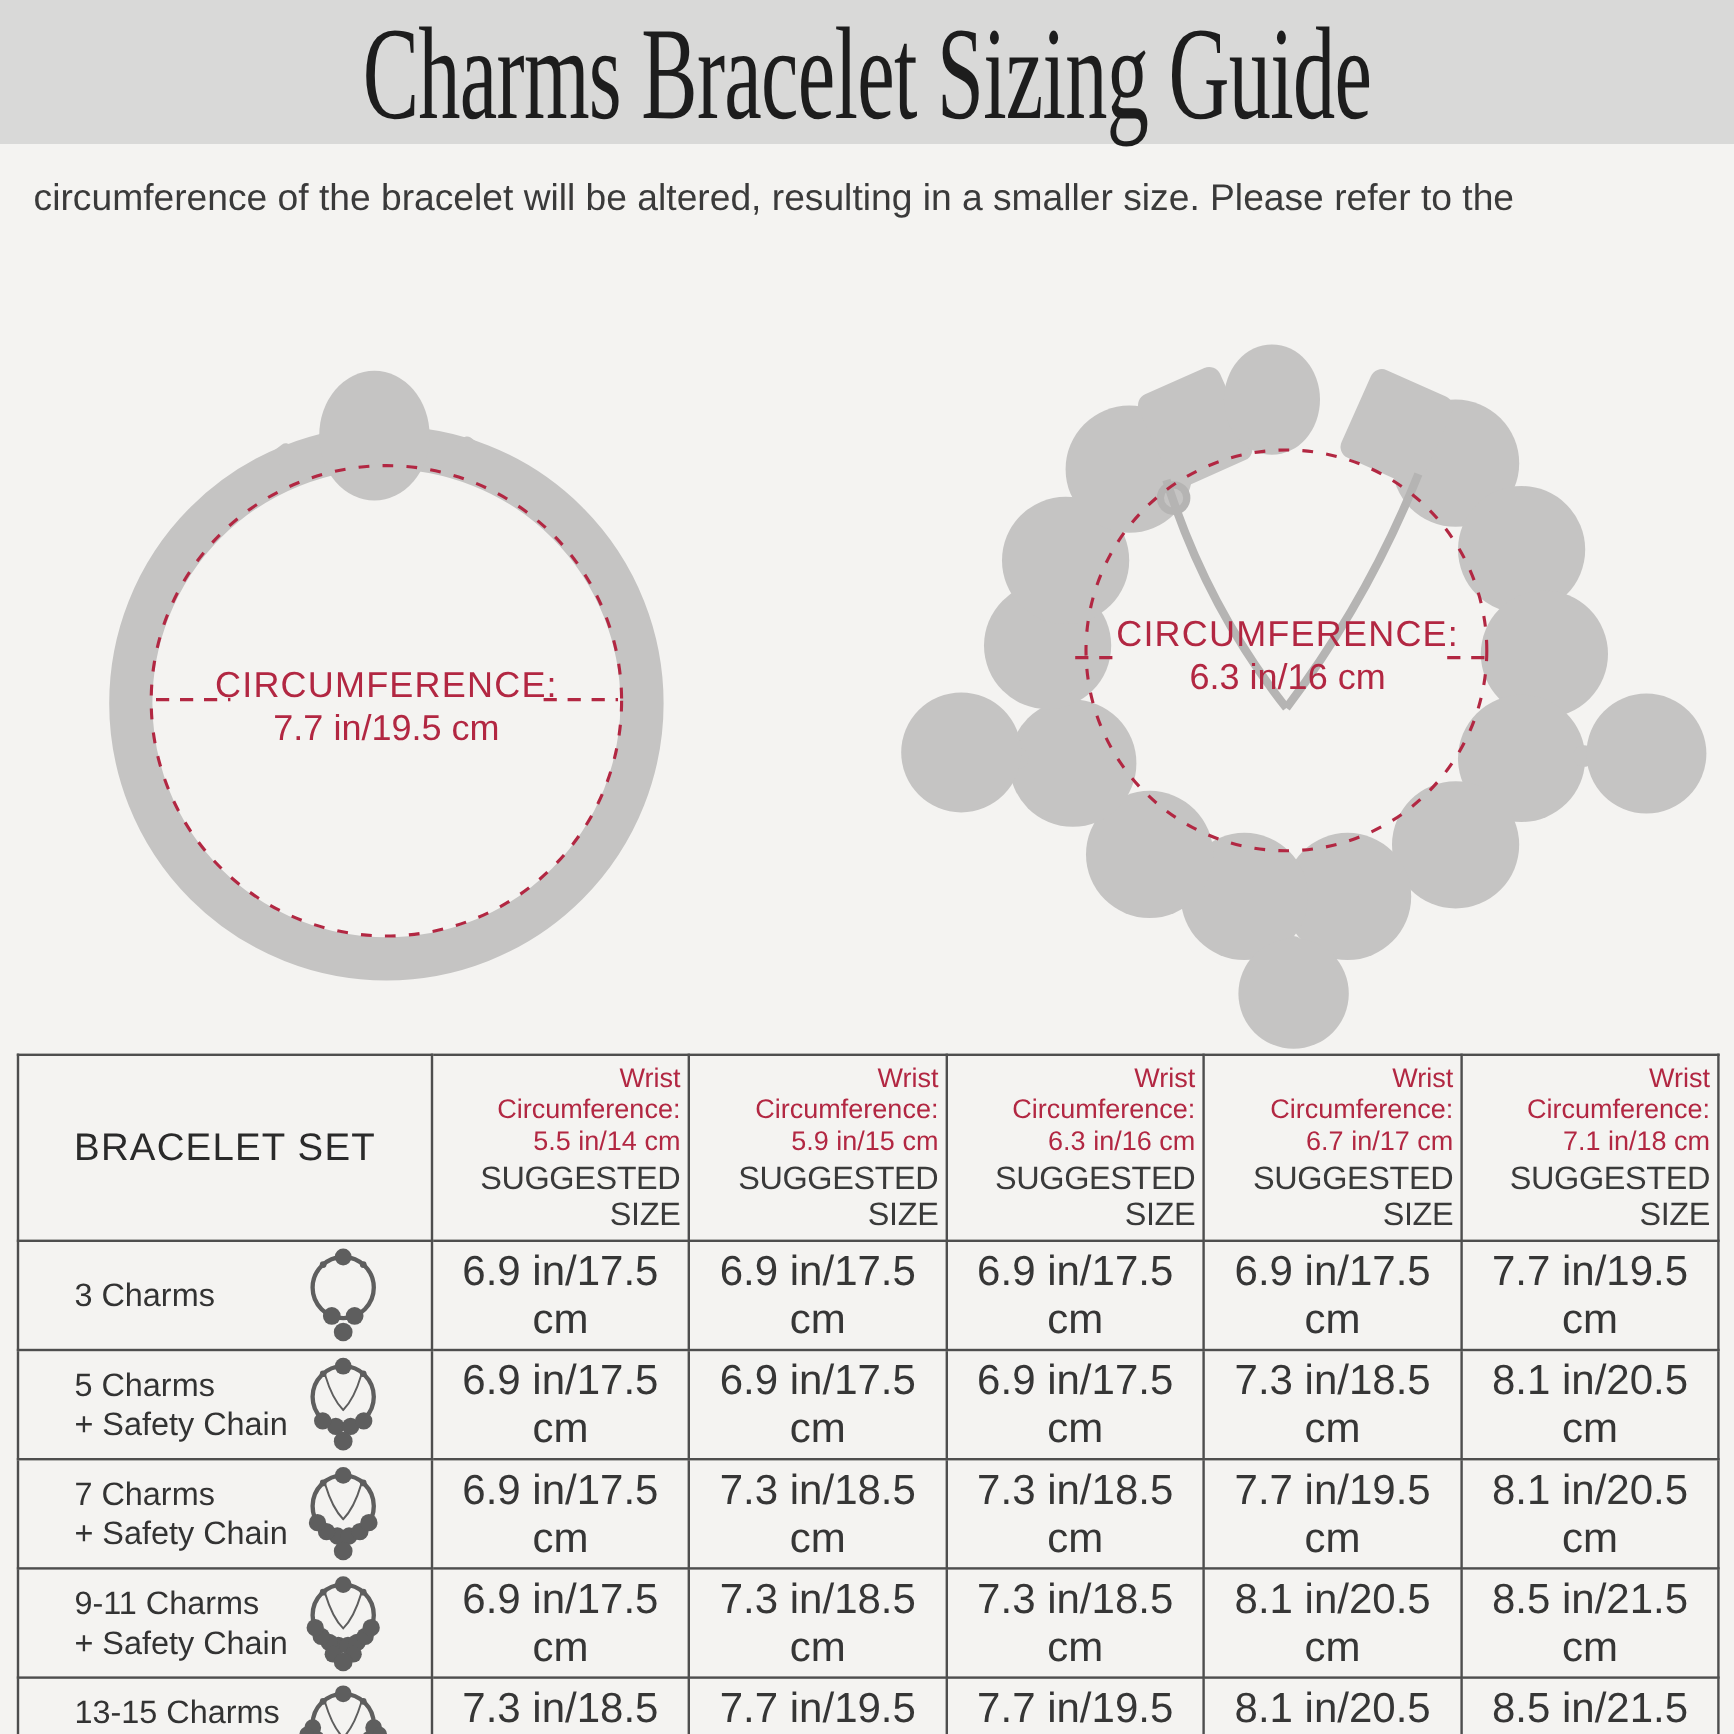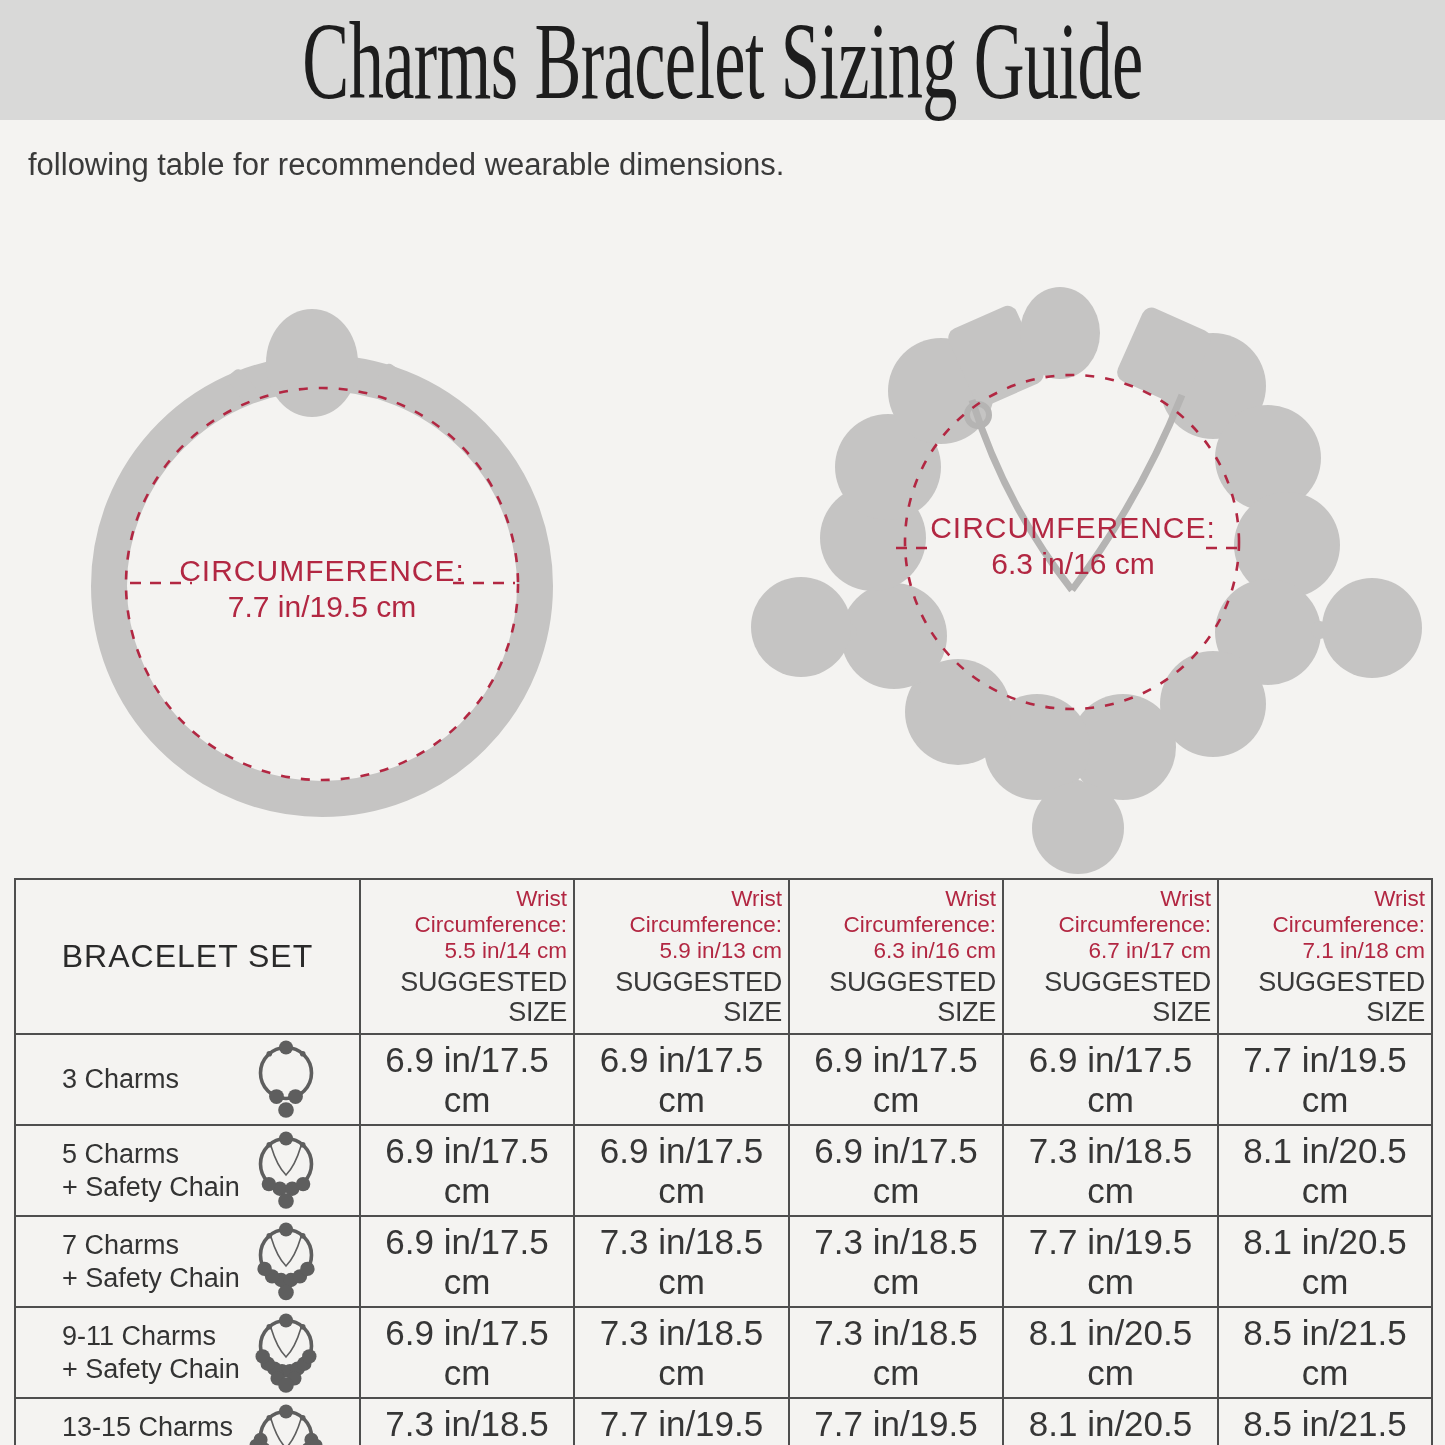--- a/index.html
+++ b/index.html
@@ -51,21 +51,21 @@
 </head>
 <body>
 
 <div class="page">
 
   <div class="banner">
     <h1>Charms Bracelet Sizing Guide</h1>
   </div>
 
   <div class="intro">
-    <div>following table for recommended wearable dimensions.</div>
+    <div>circumference of the bracelet will be altered, resulting in a smaller size. Please refer to the</div>
   </div>
 
   <div class="figs">
 
     <div class="fig" style="left:0;width:720px;">
       <svg width="720" height="600" viewBox="0 0 720 600">
         <circle cx="322" cy="306" r="213" fill="none" stroke="#c5c4c3" stroke-width="36"></circle>
         <rect x="235" y="89" width="17" height="36" rx="5" class="sil" transform="rotate(-38 243 107)"></rect>
         <rect x="376" y="83" width="17" height="36" rx="5" class="sil" transform="rotate(36 384 101)"></rect>
         <ellipse cx="312" cy="83" rx="46" ry="54" class="sil"></ellipse>
@@ -133,21 +133,21 @@
         <th class="th-size">
             <div class="inner">
           <div class="wrist">Wrist Circumference:</div>
           <div class="wrist">5.5 in/14 cm</div>
           <div class="suggested">SUGGESTED SIZE</div>
             </div>
         </th>
         <th class="th-size">
             <div class="inner">
           <div class="wrist">Wrist Circumference:</div>
-          <div class="wrist">5.9 in/13 cm</div>
+          <div class="wrist">5.9 in/15 cm</div>
           <div class="suggested">SUGGESTED SIZE</div>
             </div>
         </th>
         <th class="th-size">
             <div class="inner">
           <div class="wrist">Wrist Circumference:</div>
           <div class="wrist">6.3 in/16 cm</div>
           <div class="suggested">SUGGESTED SIZE</div>
             </div>
         </th>

